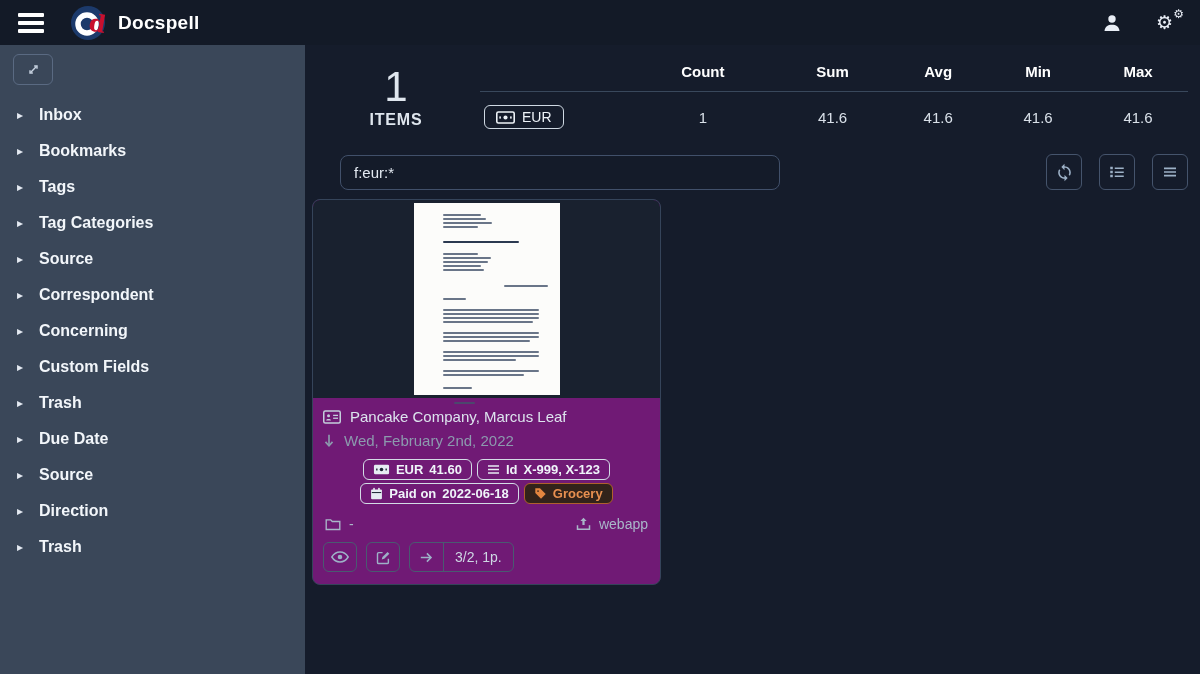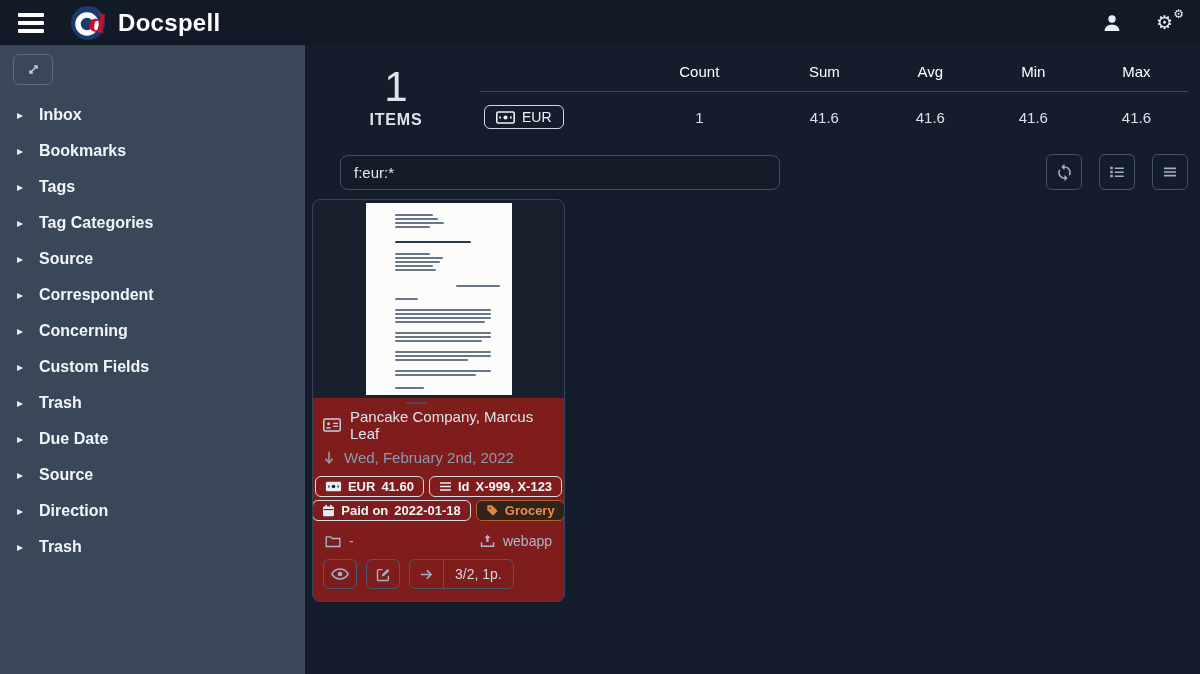--- a/index.html
+++ b/index.html
@@ -7,21 +7,21 @@
   body { font-family:"Liberation Sans","DejaVu Sans",sans-serif; }
   .screen { position:relative; width:1200px; height:674px; overflow:hidden; background:#151c2b; }
 
   
   .navbar { position:absolute; top:0; left:0; right:0; height:45px; background:#131a27;
             display:flex; align-items:center; padding:0 18px; }
   .menu-btn { color:#ffffff; width:26px; height:20px; display:flex; flex-direction:column;
               justify-content:space-between; cursor:pointer; margin-right:26px; }
   .menu-btn i { display:block; height:4px; background:#fff; border-radius:1px; }
   .logo { width:36px; height:36px; margin-right:12px; }
-  .brand { color:#ffffff; font-size:24px; font-weight:700; letter-spacing:.3px; }
+  .brand { color:#ffffff; font-size:19px; font-weight:700; letter-spacing:.3px; }
   .nav-right { margin-left:auto; display:flex; align-items:center; gap:34px; }
   .nav-icon { color:#e9eef6; cursor:pointer; display:flex; align-items:center; }
   .gears { position:relative; width:26px; height:24px; color:#e9eef6; font-size:19px; }
   .gears .g1 { position:absolute; left:0; top:0; }
   .gears .g2 { position:absolute; right:-2px; top:-4px; font-size:12px; }
 
   
   .sidebar { position:absolute; top:45px; left:0; width:305px; bottom:0; background:#3a4759; }
   .expand-btn { margin:9px 0 12px 13px; width:40px; height:31px; border:1px solid #5a6a82;
                 border-radius:6px; background:transparent; color:#c8d3e1;
@@ -33,40 +33,40 @@
   
   .main { position:absolute; left:305px; top:45px; right:0; bottom:0; background:#151c2b;
           padding:8px 12px 0 7px; }
 
   
   .stats-row { display:flex; align-items:flex-start; }
   .count-block { width:168px; text-align:center; padding-top:13px; color:#dfe6ee; }
   .count-num { font-size:42px; line-height:1; font-weight:400; }
   .count-label { font-size:16px; font-weight:700; letter-spacing:.8px; margin-top:3px; }
   .stats-table { flex:1; border-collapse:collapse; margin-top:2px; }
-  .stats-table th { font-size:15px; font-weight:400; color:#ffffff; text-align:center;
+  .stats-table th { font-size:15px; font-weight:700; color:#ffffff; text-align:center;
                     padding:8px 0 11px; border-bottom:1px solid #39485c; }
   .stats-table td { font-size:15px; color:#d9e0e9; text-align:center; padding-top:13px; }
   .stats-table .cur-col { width:21%; text-align:left; padding-left:4px; }
 
   .pill { display:inline-flex; align-items:center; gap:7px; border:1px solid #cfd9e3;
           border-radius:6px; padding:3px 11px; color:#eef3f8; font-size:14px; background:transparent; }
 
   
   .search-row { display:flex; justify-content:space-between; align-items:center; margin-top:25px;padding-left:28px; }
   .search-input { width:440px; height:35px; background:#141b29; border:1px solid #41506a;
                   border-radius:8px; color:#e3e9f1; font-size:15px; padding:0 13px;
                   font-family:"Liberation Sans",sans-serif; outline:none; }
   .tool-btns { display:flex; gap:17px; }
   .tool-btn { width:36px; height:36px; border:1px solid #45546c; border-radius:6px;
               background:transparent; color:#9db1c7; display:flex; align-items:center;
               justify-content:center; cursor:pointer; }
 
   
-  .card { margin-top:9px; width:253px; background:#7f1d1d; border:1px solid #35445a;
+  .card { margin-top:9px; width:349px; background:#701a75; border:1px solid #35445a;
           border-radius:8px; overflow:hidden; }
   .thumb { height:198px; background:#19212f; display:flex; justify-content:center;
            align-items:center; cursor:pointer; }
   .paper { width:146px; height:192px; background:#fcfcfa; padding-top:11px; }
   .paper i { display:block; height:2px; margin:0 0 2px 20%; background:#43536c;
              opacity:.8; border-radius:1px; }
   .paper i.d { background:#2b3950; opacity:1; }
   .paper i.sp { background:transparent; }
   .paper i.r { margin-left:auto; margin-right:8%; }
   .paper i.ind { margin-left:28%; }
@@ -358,21 +358,21 @@
             <span class="bpill">
               <span class="bic">
                 <svg viewBox="0 0 18 18" width="13" height="13">
                     <rect x="1.5" y="3.5" width="15" height="13.5" rx="1.5" fill="currentColor"></rect>
                     <rect x="4.5" y="1" width="2.2" height="4.5" rx="1" fill="currentColor"></rect>
                     <rect x="11.3" y="1" width="2.2" height="4.5" rx="1" fill="currentColor"></rect>
                     <rect x="2.5" y="7" width="13" height="1.4" fill="#1b2433"></rect>
                   </svg>
               </span>
               <span>Paid on</span>
-              <span>2022-01-18</span>
+              <span>2022-06-18</span>
             </span>
             <span class="bpill tag-orange">
               <span class="bic">
                 <svg viewBox="0 0 20 20" width="13" height="13">
                     <path fill="currentColor" fill-rule="evenodd" d="M2 2h7.2l8.8 8.8-7.2 7.2L2 9.2zm4.2 2.9a1.3 1.3 0 1 0 0 2.6 1.3 1.3 0 0 0 0-2.6z"></path>
                   </svg>
               </span>
               <span>Grocery</span>
             </span>
           </div>

